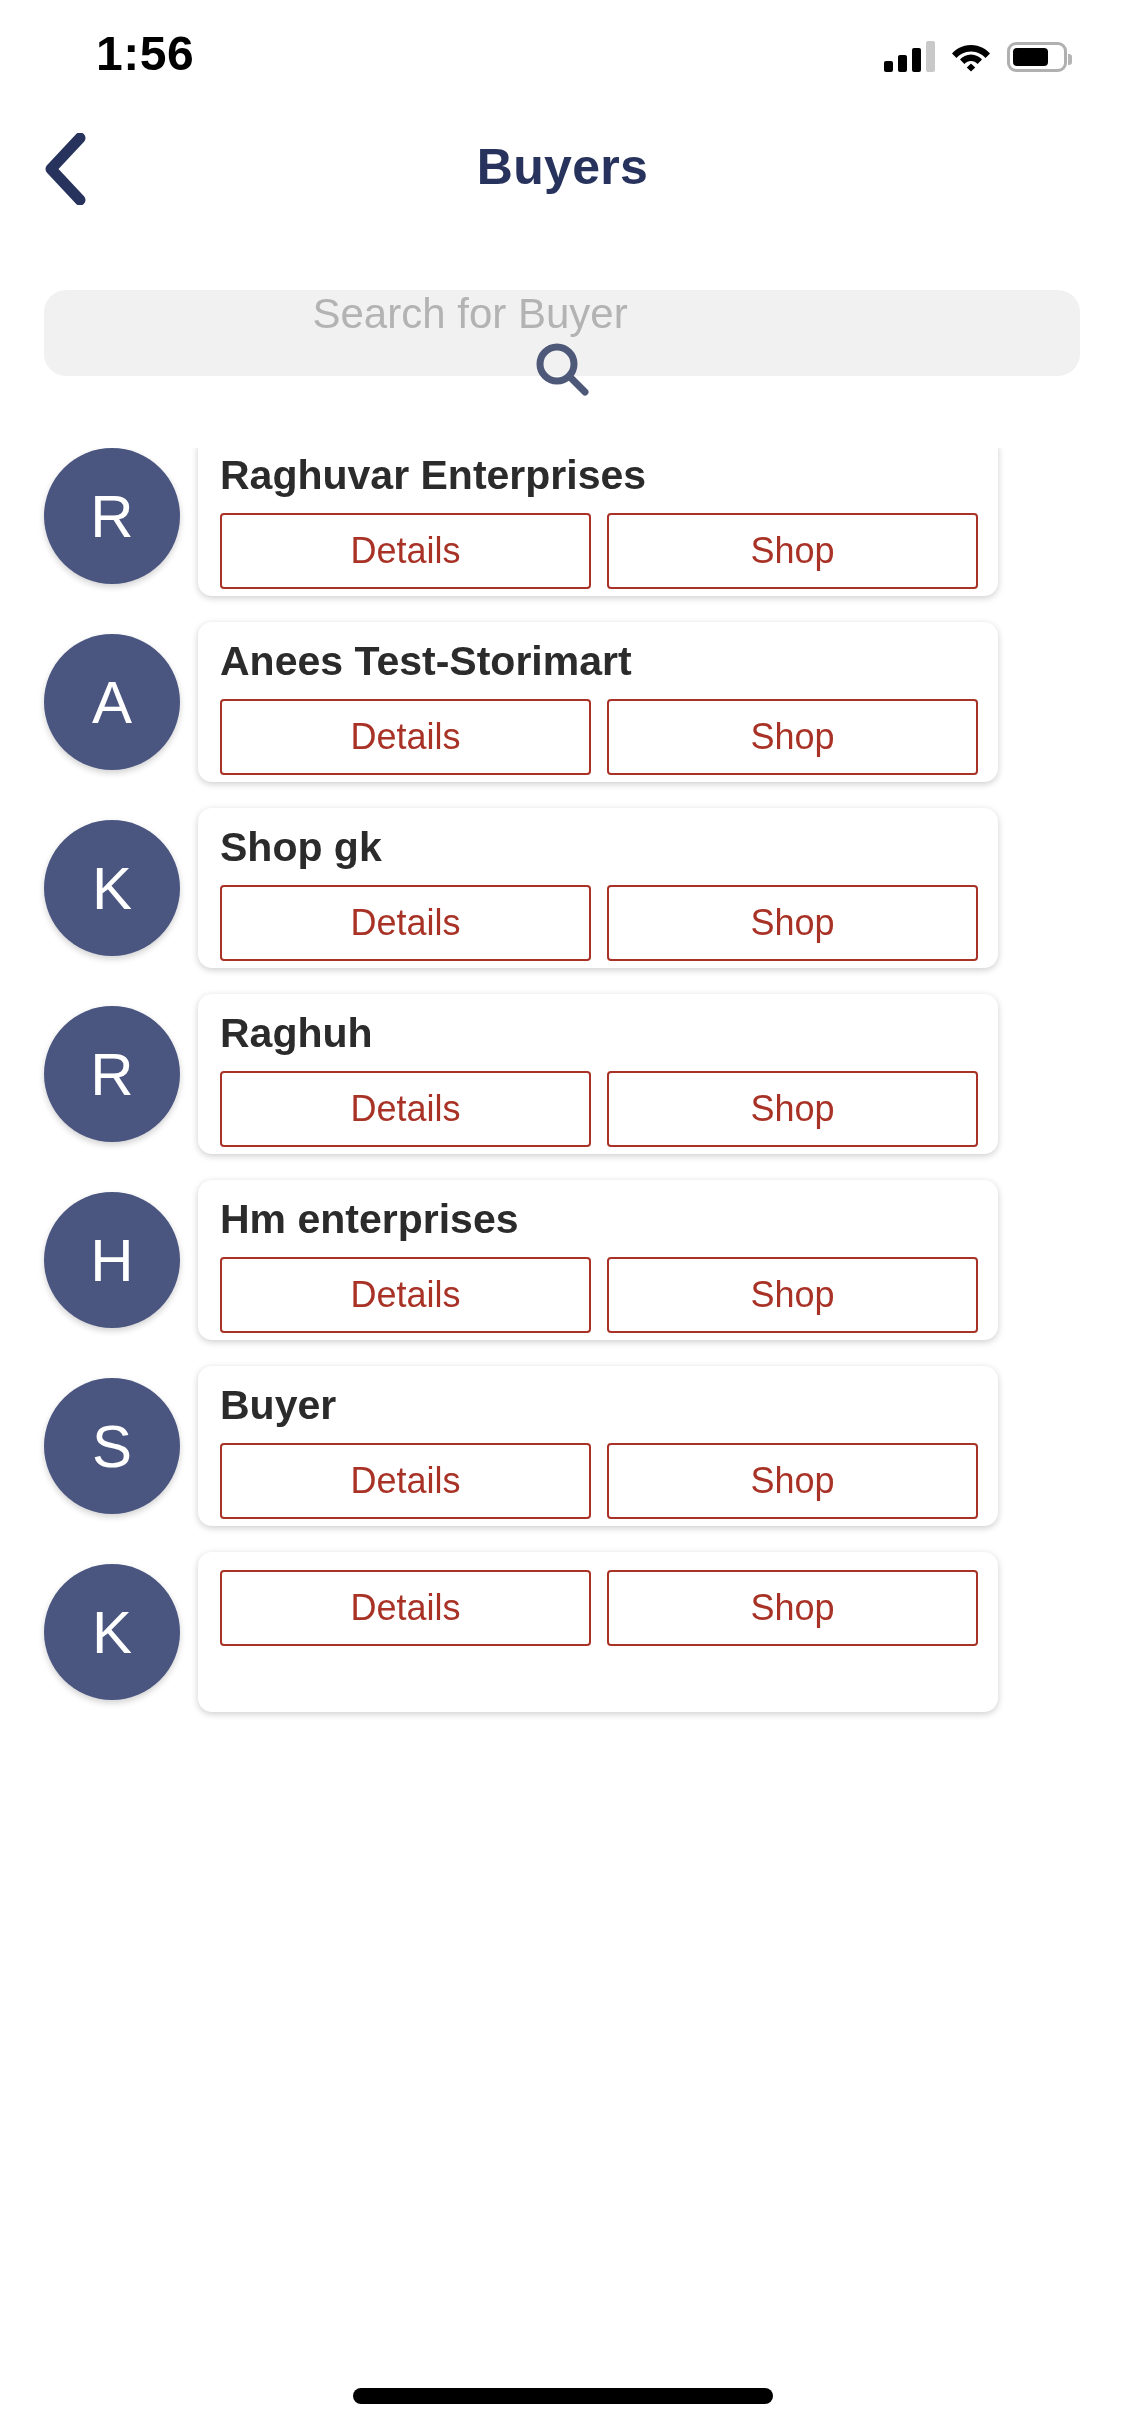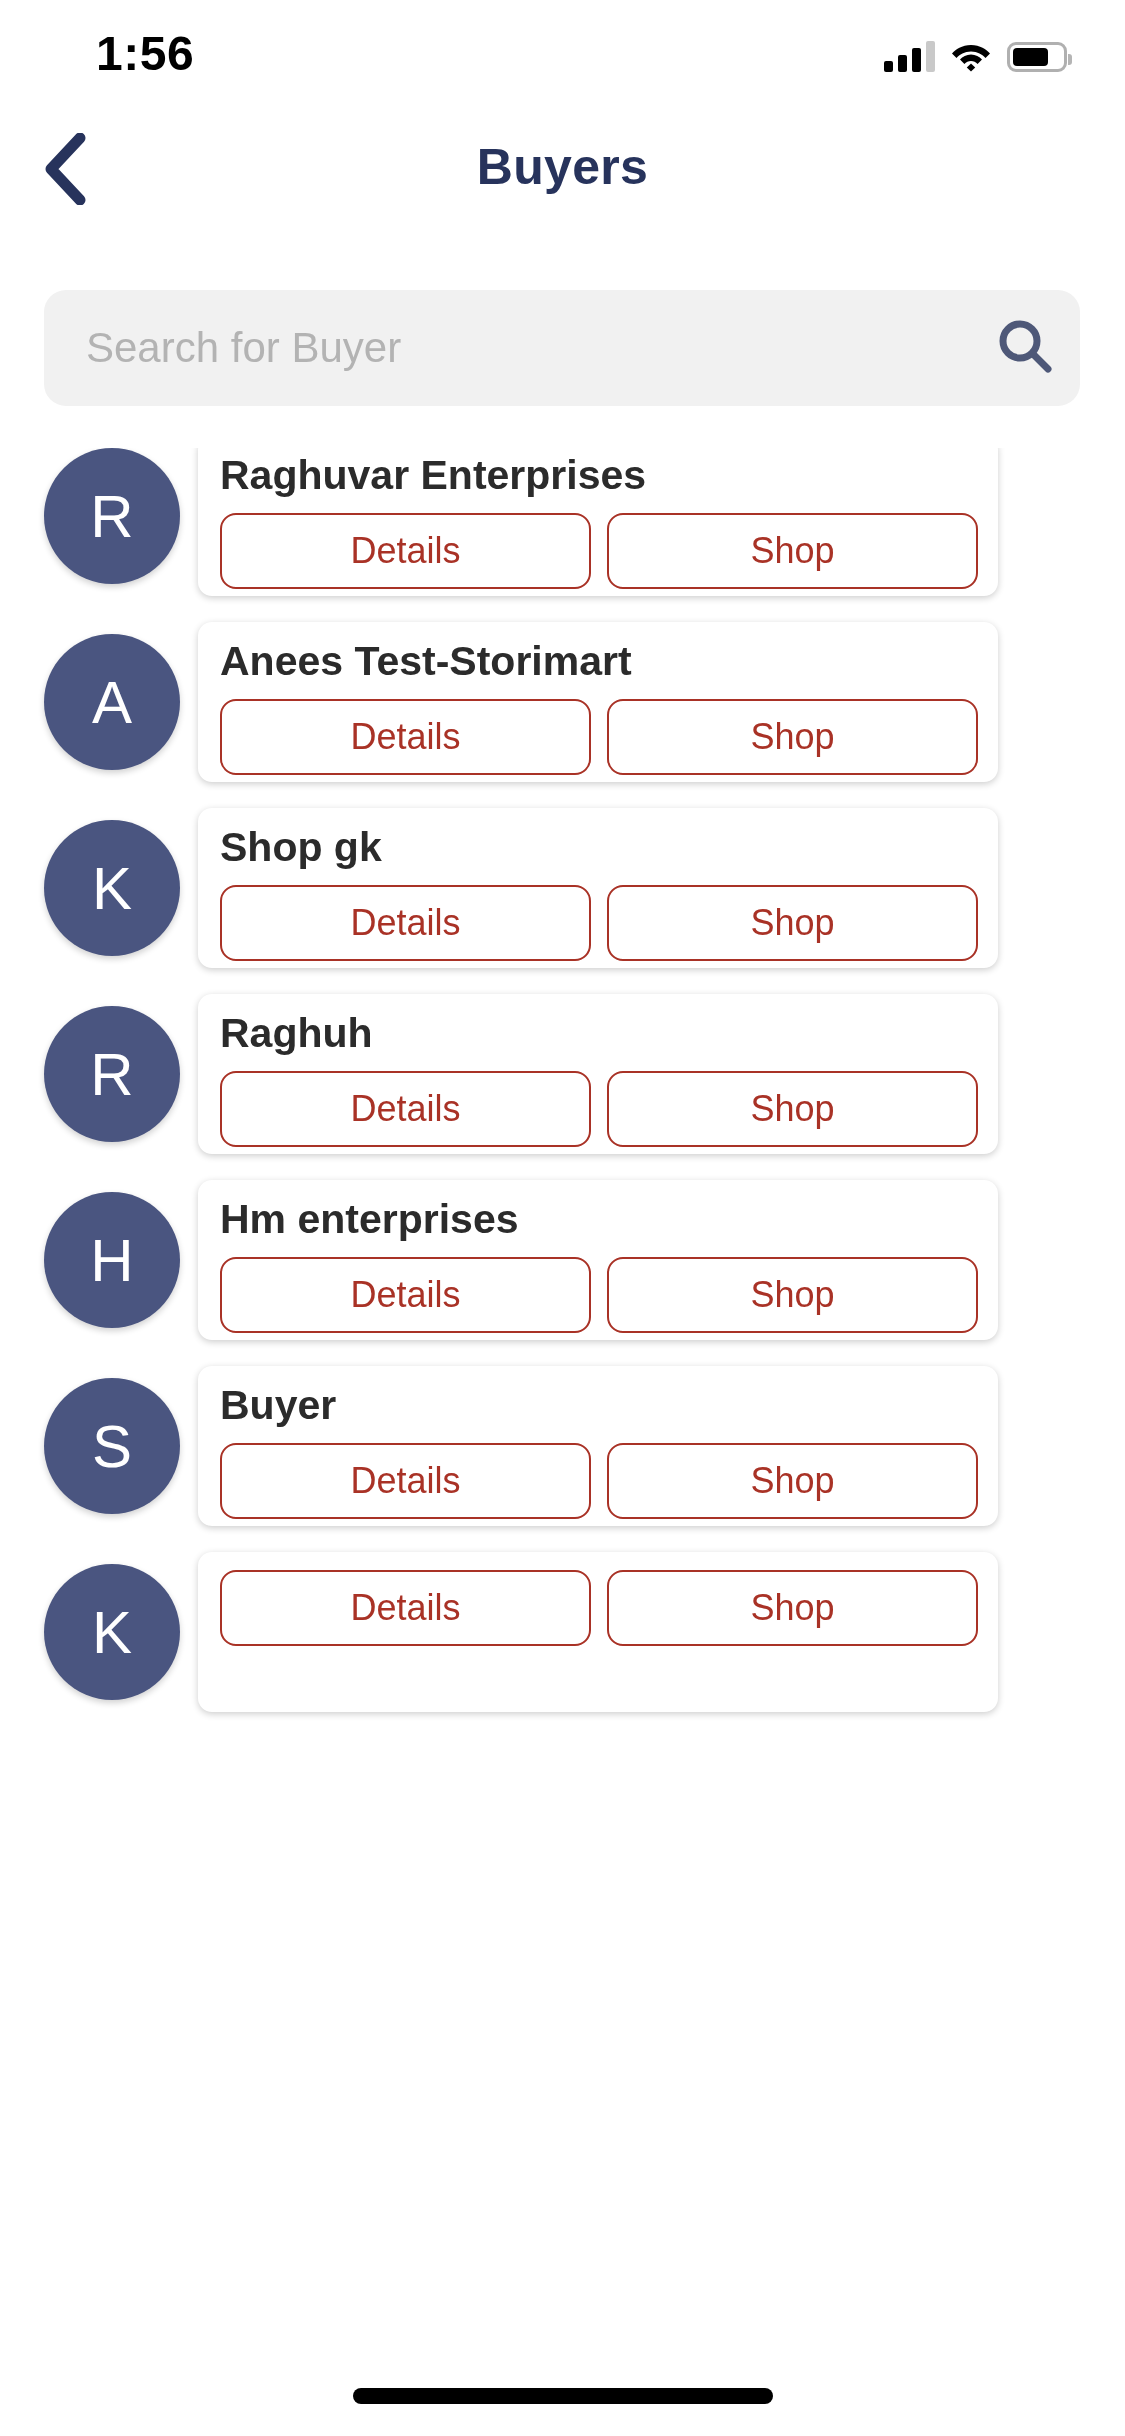--- a/index.html
+++ b/index.html
@@ -50,23 +50,23 @@
   }
   .nav-title {
     position:absolute; left:0; top:28px; width:1125px;
     text-align:center; font-size:50px; font-weight:700; color:#27335c;
     letter-spacing:0.3px;
   }
 
   
   .searchbar {
     position:absolute; left:44px; top:290px;
-    width:1036px; height:116px;
+    width:1036px; height:86px;
     background:#f1f1f1; border-radius:22px;
-    display:flex; align-items:center;
+    display:flex; align-items:center;flex-direction:column;
   }
   .search-input {
     flex:1; border:none; outline:none; background:transparent;
     font-family:"Liberation Sans", sans-serif;
     font-size:42px; color:#3a3a3a; padding:0 0 0 42px;
   }
   .search-input::placeholder { color:#b3b3b3; }
   .search-icon {
     width:110px; height:118px; display:flex; align-items:center; justify-content:center;
     cursor:pointer;
@@ -98,21 +98,21 @@
     z-index:2;
   }
   .card-name {
     font-size:41px; font-weight:700; color:#2b2b2b;
     white-space:nowrap; overflow:hidden;
     margin-bottom:16px; line-height:1.05;
   }
   .card-actions { display:flex; gap:16px; }
   .btn {
     flex:1; height:76px;
-    border:2.5px solid #a93226; border-radius:16px;
+    border:2.5px solid #a93226; border-radius:4px;
     background:#ffffff; color:#a93226;
     font-family:"Liberation Sans", sans-serif;
     font-size:36px; font-weight:400;
     display:flex; align-items:center; justify-content:center;
     cursor:pointer;
   }
 
   
   .home-indicator {
     position:absolute; left:50%; transform:translateX(-50%);

